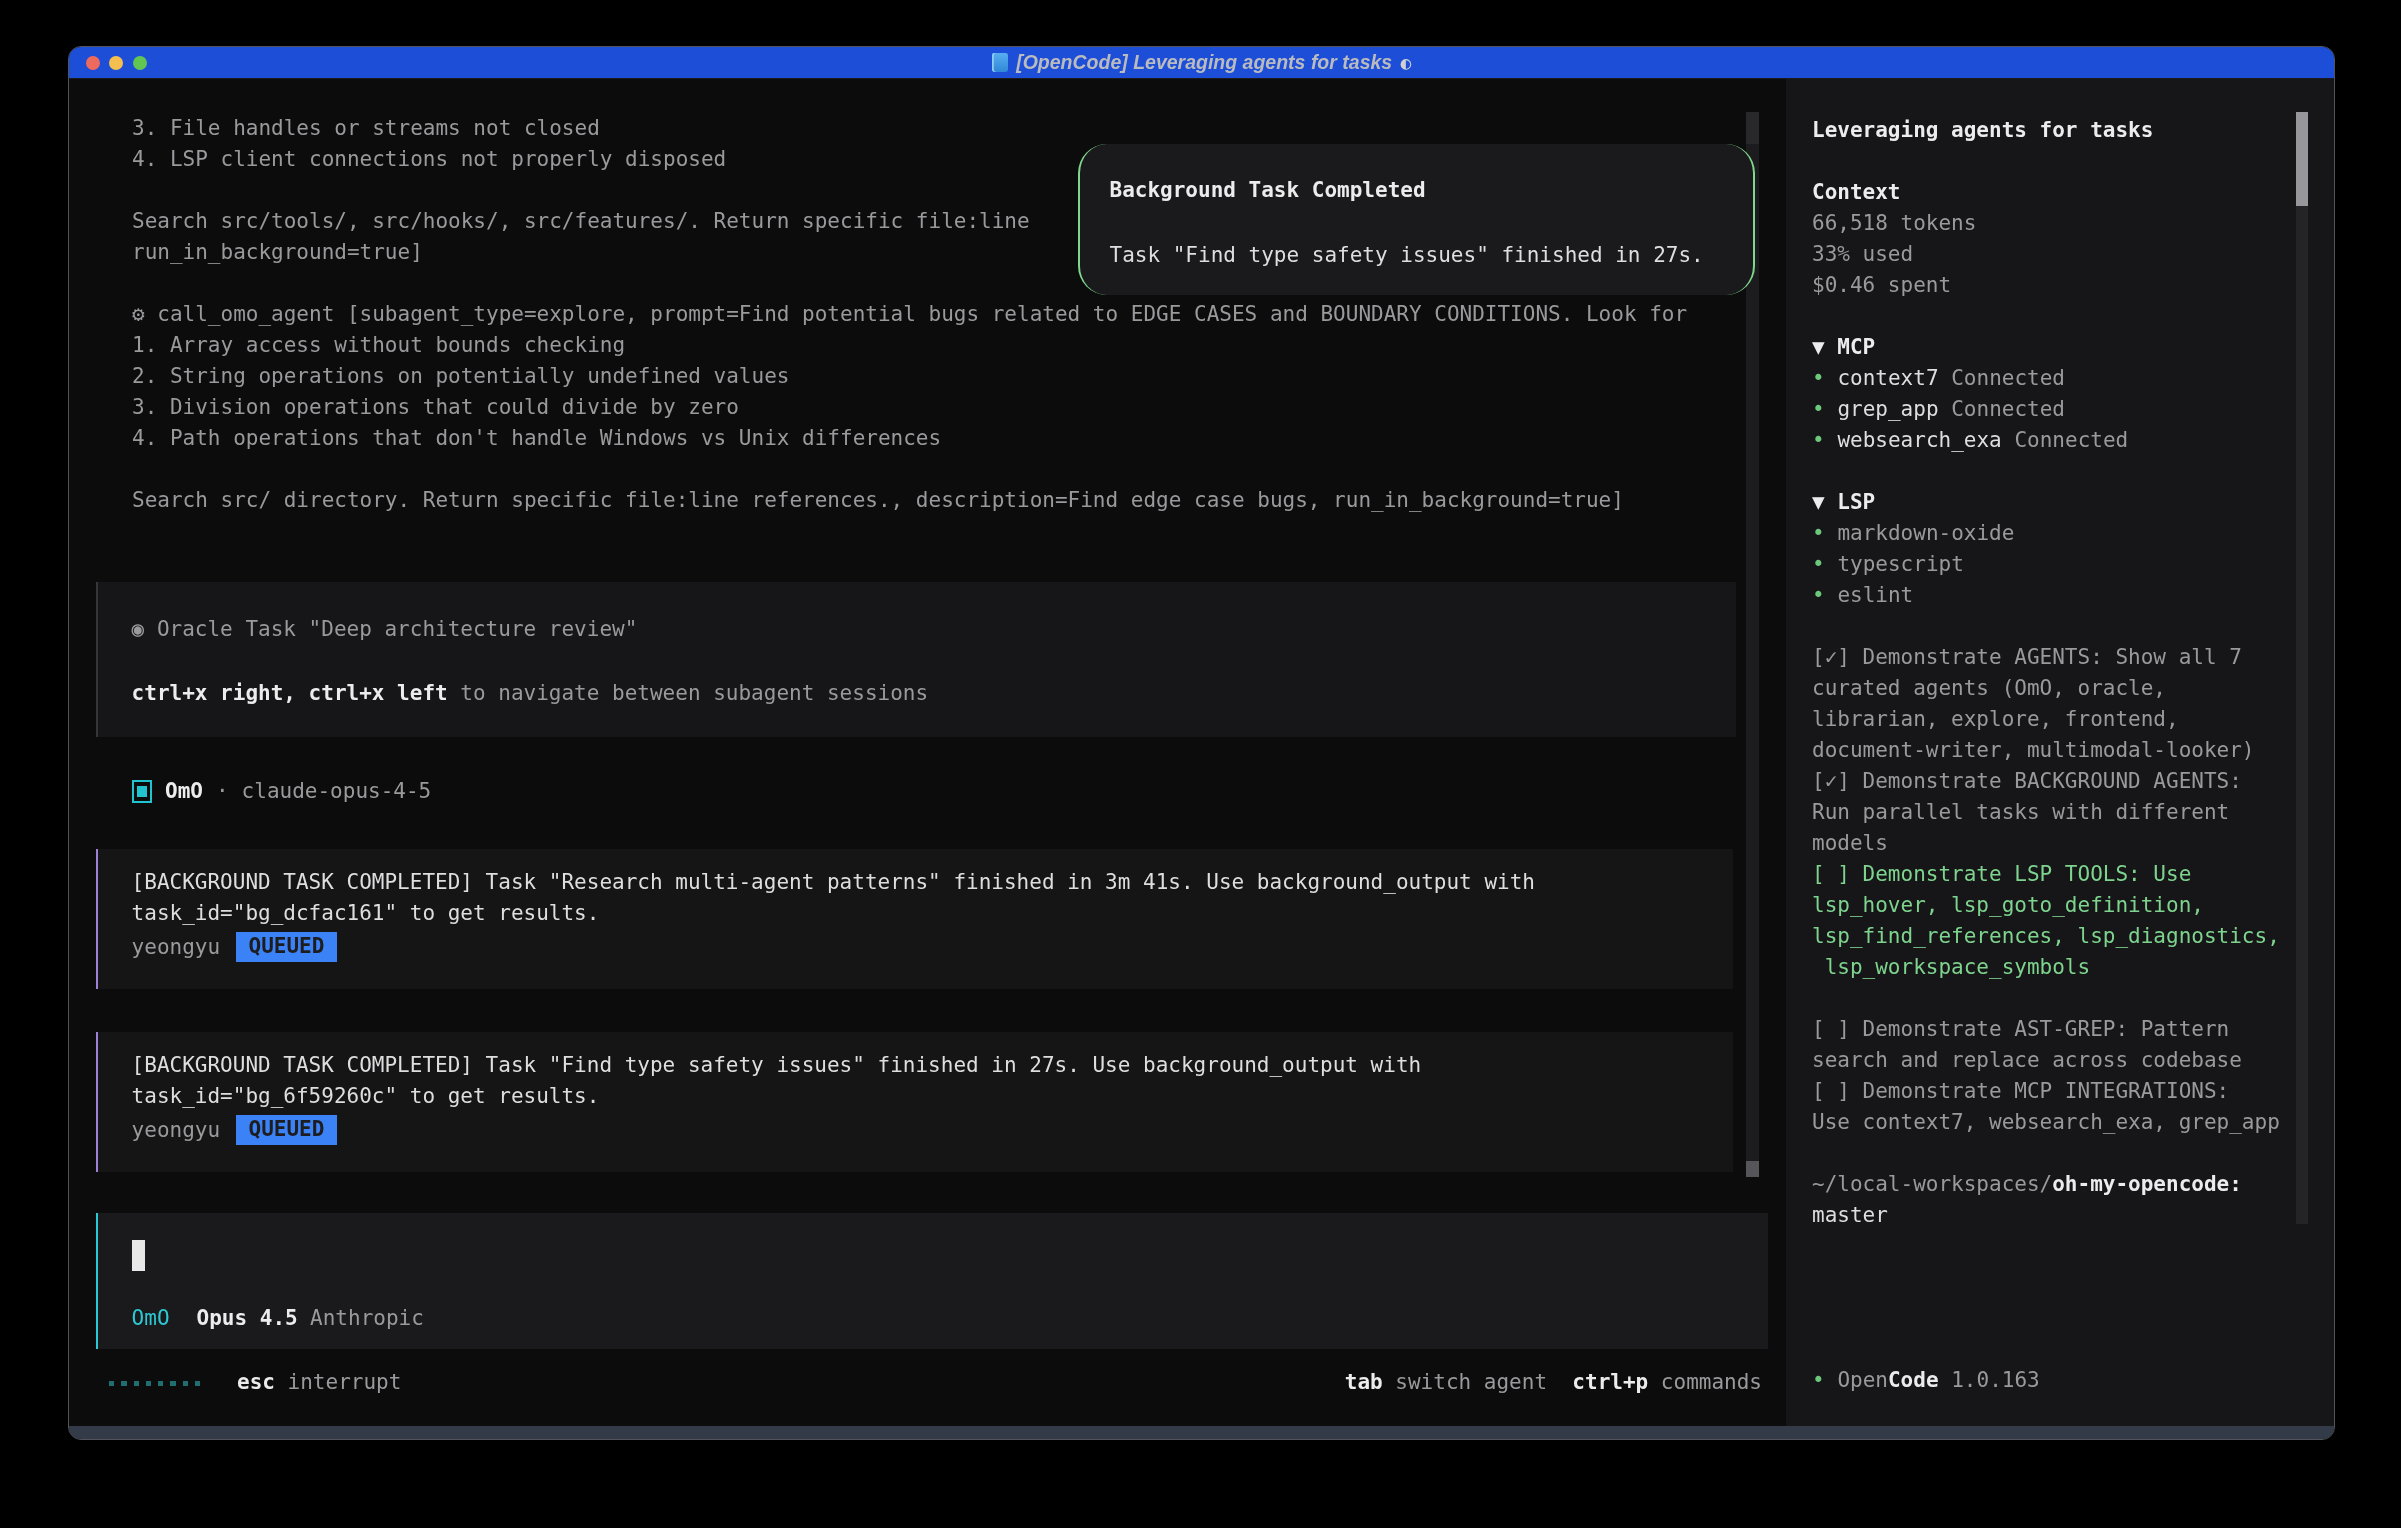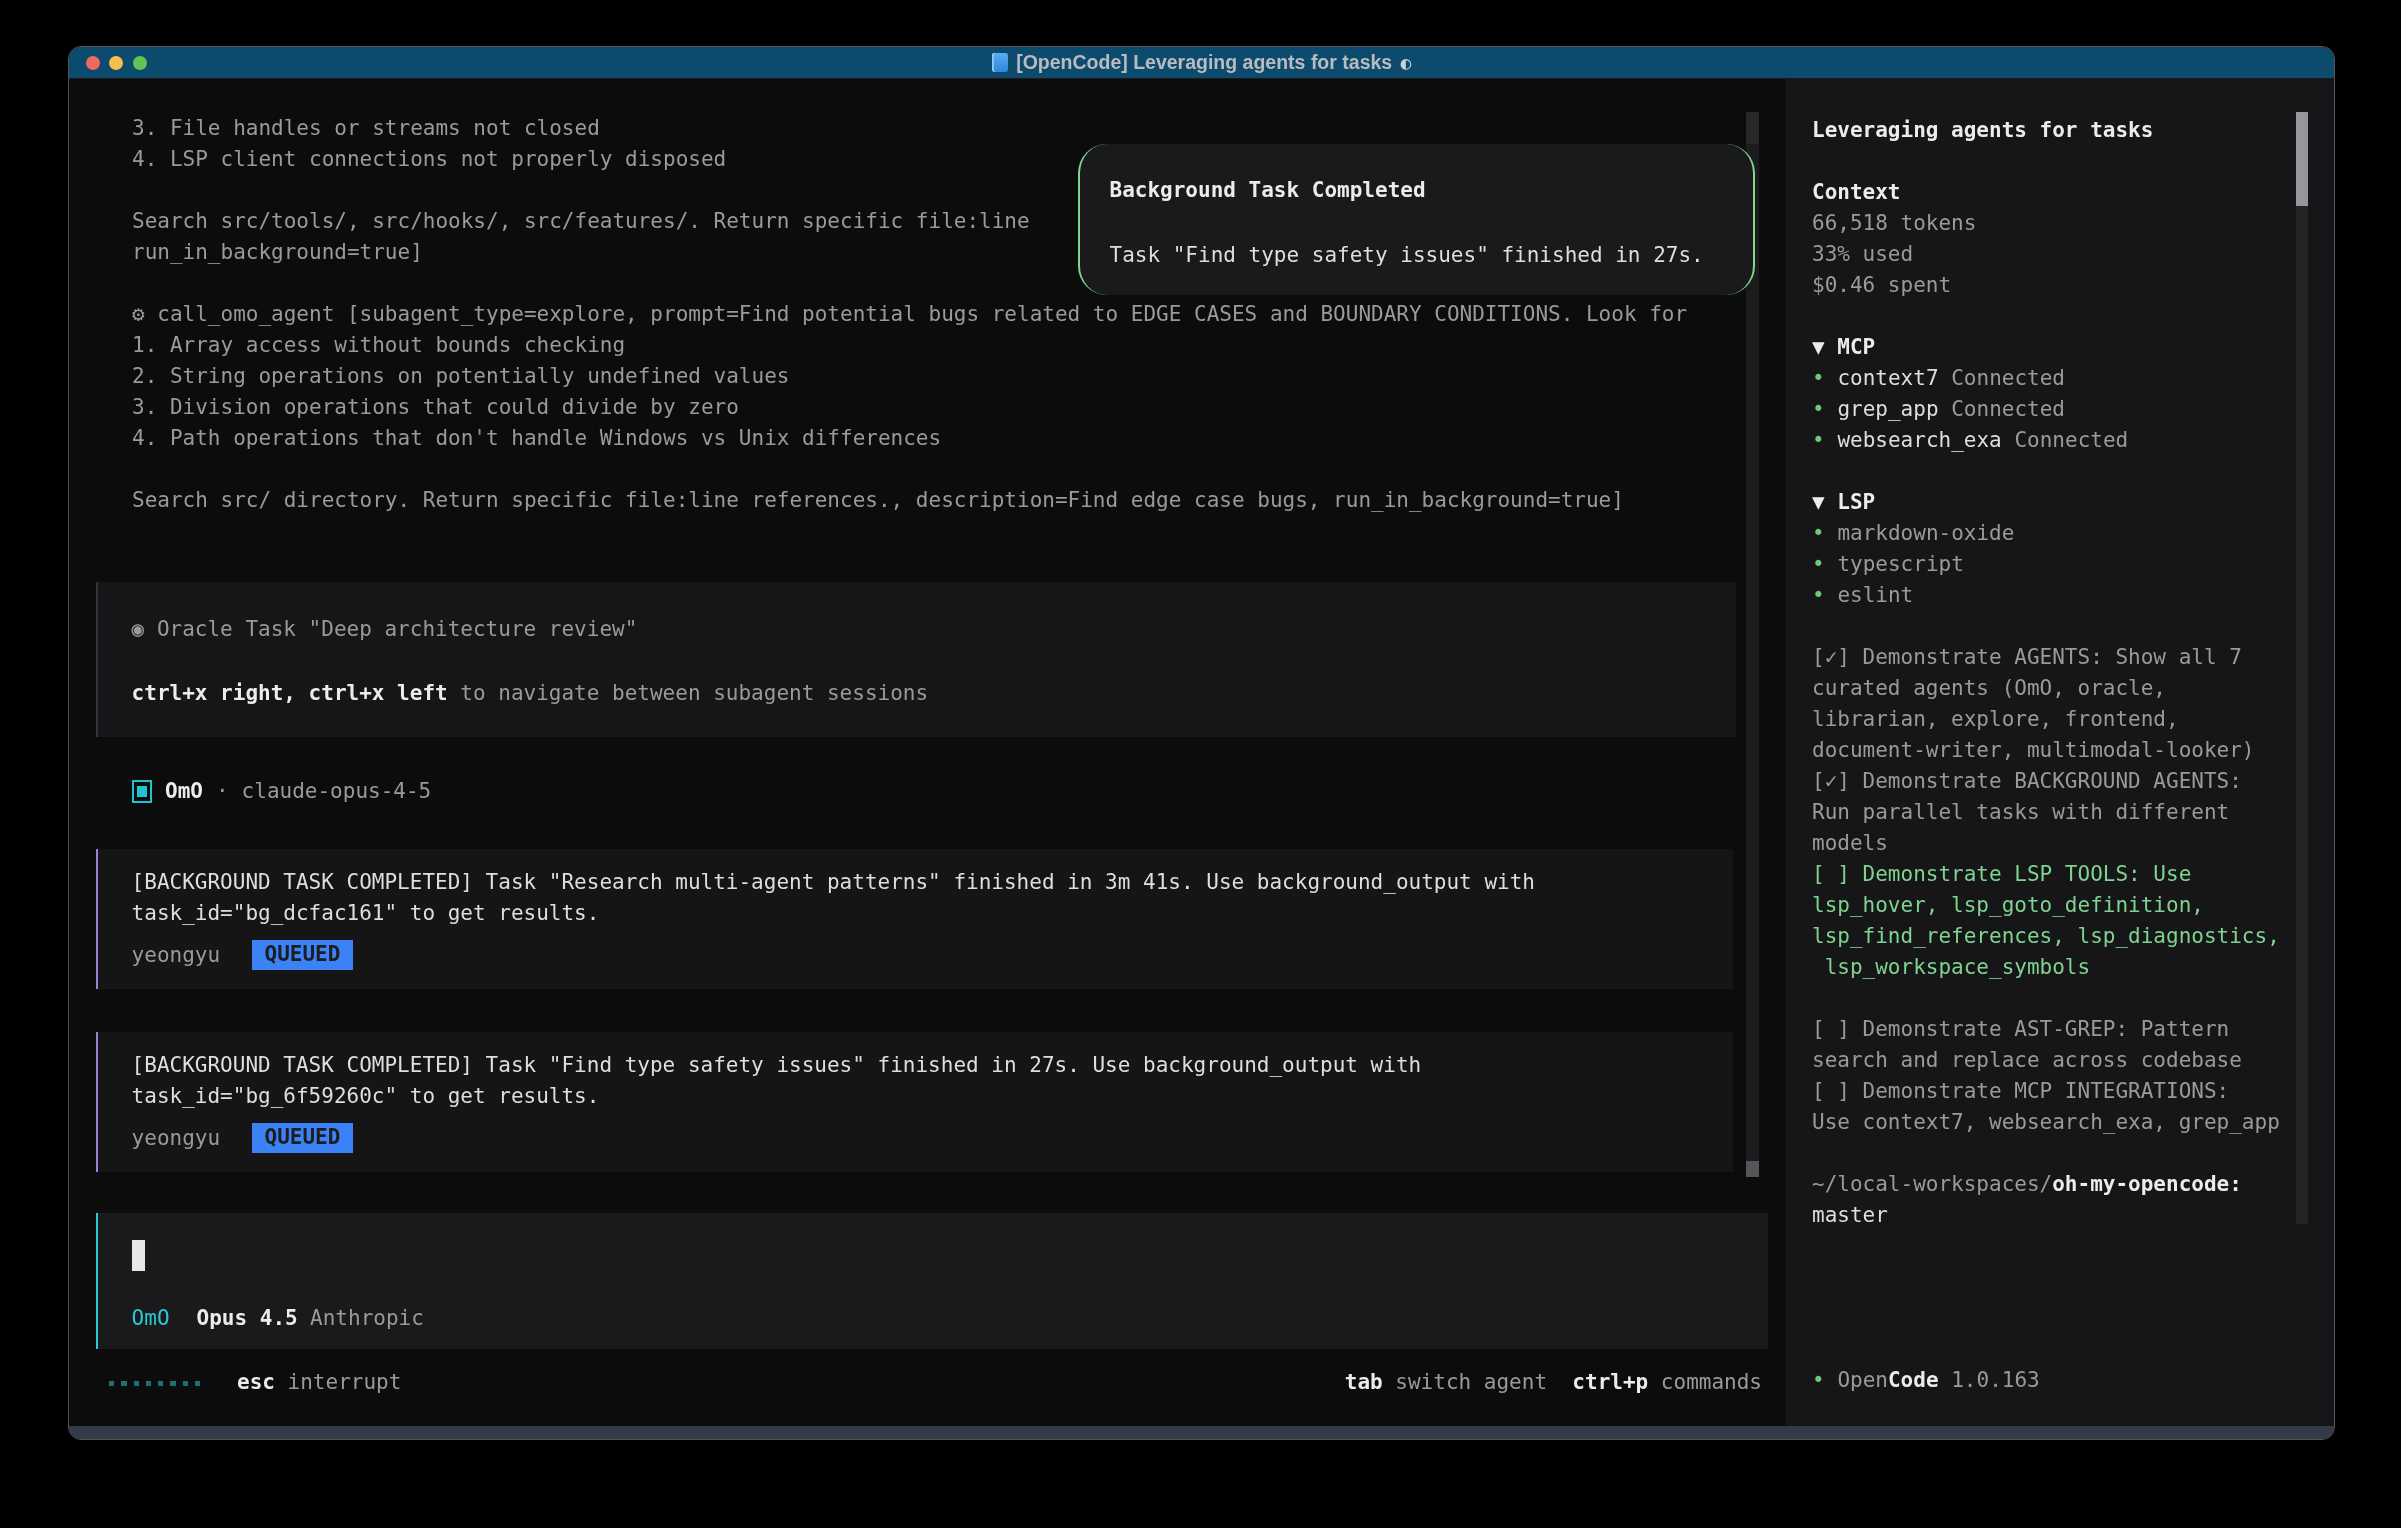--- a/index.html
+++ b/index.html
@@ -8,21 +8,21 @@
 
   #window {
     position:absolute; left:68px; top:46px; width:2267px; height:1394px;
     background:#0c0c0d; border:1.2px solid #515459; border-radius:13px;
     overflow:hidden;
   }
 
   
   #titlebar {
     position:absolute; left:0; top:0; width:100%; height:32px;
-    background:#0c4a6e; border-bottom:0.6px solid #1b1b1d;
+    background:#1d4ed8; border-bottom:0.6px solid #1b1b1d;font-style:italic;
   }
   .traffic { position:absolute; top:8.9px; width:14px; height:14px; border-radius:50%; }
   #tl-close { left:16.5px;  background:#ed6a5e; }
   #tl-min   { left:40px;  background:#f4bf4f; }
   #tl-zoom  { left:64px; background:#61c554; }
   #title-group {
     position:absolute; inset:0; display:flex; align-items:center; justify-content:center; gap:8.3px;
     font-family:"Liberation Sans",sans-serif; font-weight:700; font-size:19.5px; color:#b9bbbe;
   }
   #title-doc-icon { display:inline-block; width:16px; height:19.5px; border-radius:2.4px;
@@ -55,21 +55,21 @@
   #agent-header { position:absolute; left:63px; top:729px; height:31px; display:flex; align-items:center; gap:13px; }
   #agent-icon { width:20px; height:23.6px; border:2.4px solid #1fc4cf; display:flex; align-items:center; justify-content:center; }
   #agent-icon-inner { width:9.5px; height:11.8px; background:#1fc4cf; }
 
   .msg-block {
     position:absolute; left:26.6px; width:1637px; height:140px;
     background:#151516; border-left:2.4px solid #9c81d6; padding:17.7px 23.6px 0 34px;
   }
   #msg-0 { top:802px; }
   #msg-1 { top:985px; }
-  .msg-author-row { margin-top:11px; display:flex; align-items:center;gap:16px; }
+  .msg-author-row { margin-top:3px; display:flex; align-items:center; }
   .badge {
     display:inline-block; margin-left:16px; padding:0 12.4px; background:#3b82f6;
     color:#1d1d1f; font-weight:bold; font-size:21px; line-height:29.5px;
   }
 
   #input-box {
     position:absolute; left:26.6px; top:1166px; width:1672px; height:136px;
     background:#1a1a1c; border-left:2.4px solid #2cc9d4; padding-left:34px;
   }
   #cursor { position:absolute; left:34px; top:26.6px; width:13px; height:31px; background:#e8e8e8; }

